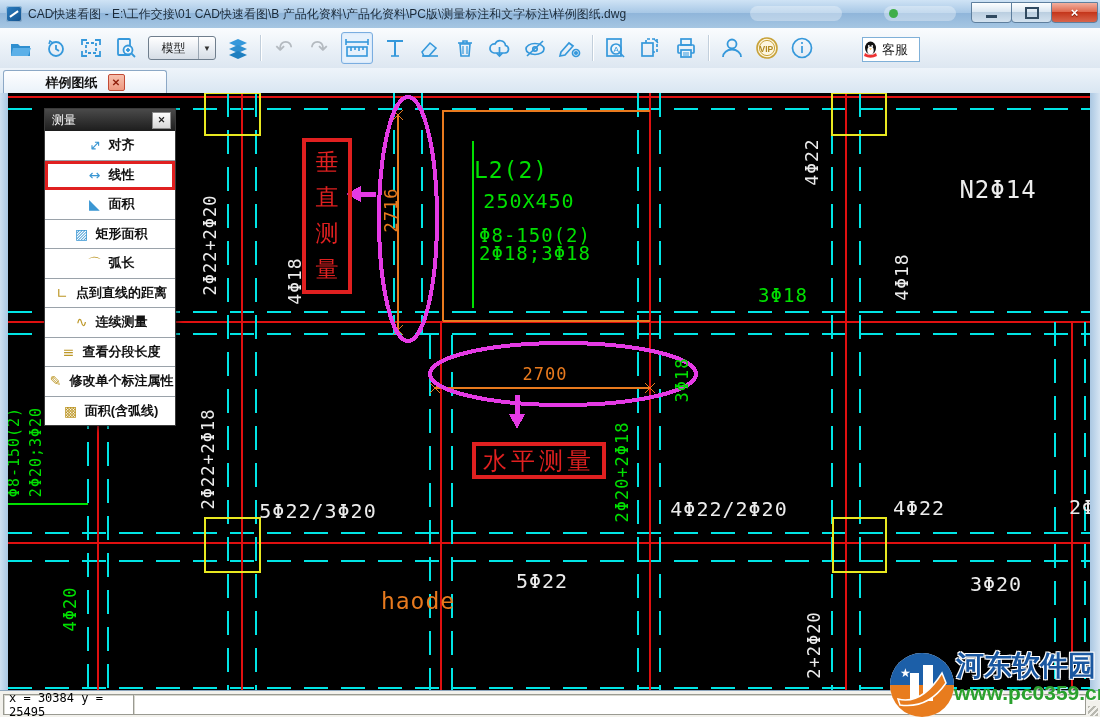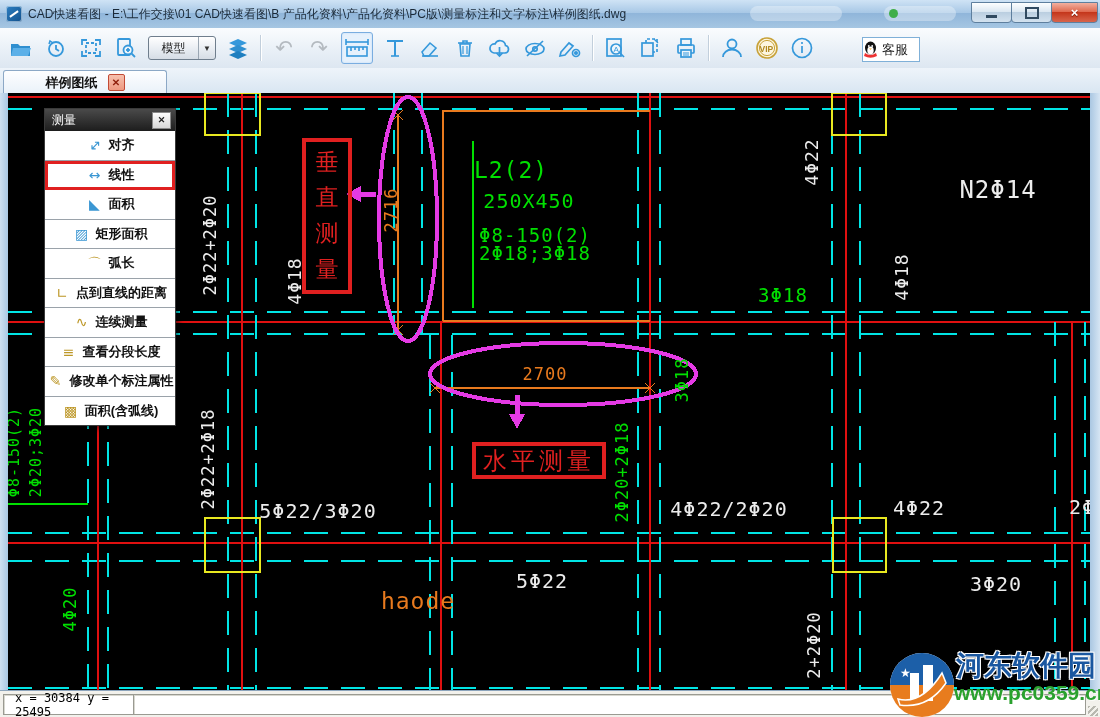--- a/index.html
+++ b/index.html
@@ -90,21 +90,21 @@
   .mp-row:last-child{border-bottom:none;}
   .mp-row.active{outline:3px solid #e02020;outline-offset:-3px;}
   .mp-ico{width:18px;text-align:center;font-family:"DejaVu Sans",sans-serif;font-size:14px;font-weight:normal;line-height:1;}
   .i-blue{color:#3b97d3;} .i-gold{color:#bd9727;}
   .rot45{display:inline-block;transform:rotate(-45deg);}
 
   
   .statusbar{position:absolute;left:0;top:690px;width:100%;height:27px;background:#f2f1ec;border-top:1px solid #8da5bd;}
   .sfield{position:absolute;top:3px;height:19px;background:#fff;border:1px solid #9a9a92;box-shadow:inset 1px 1px 0 #d8d8d0;}
   .sfield.coords{left:3px;width:127px;font-family:"DejaVu Sans Mono",monospace;font-size:12px;color:#000;
-    display:flex;align-items:center;padding-left:11px;}
+    display:flex;align-items:center;padding-left:5px;}
   .sfield.blank{left:133px;right:14px;}
   .grip{position:absolute;right:2px;bottom:2px;width:10px;height:10px;
     background:repeating-linear-gradient(135deg,#b8b8b0 0 2px,transparent 2px 4px);}
 
   
   .watermark{position:absolute;right:0;bottom:0;width:214px;height:86px;z-index:50;pointer-events:none;}
   .wm-logo{position:absolute;left:2px;top:20px;}
   .wm-name{position:absolute;left:70px;top:16px;font-size:28px;font-weight:bold;color:#1a57a0;
     text-shadow:1px 1px 0 #fff,-1px -1px 0 #fff,1px -1px 0 #fff,-1px 1px 0 #fff;text-align:center;}
   .wm-url{position:absolute;left:68px;top:50px;font-size:21px;font-weight:bold;color:#2aa12e;

